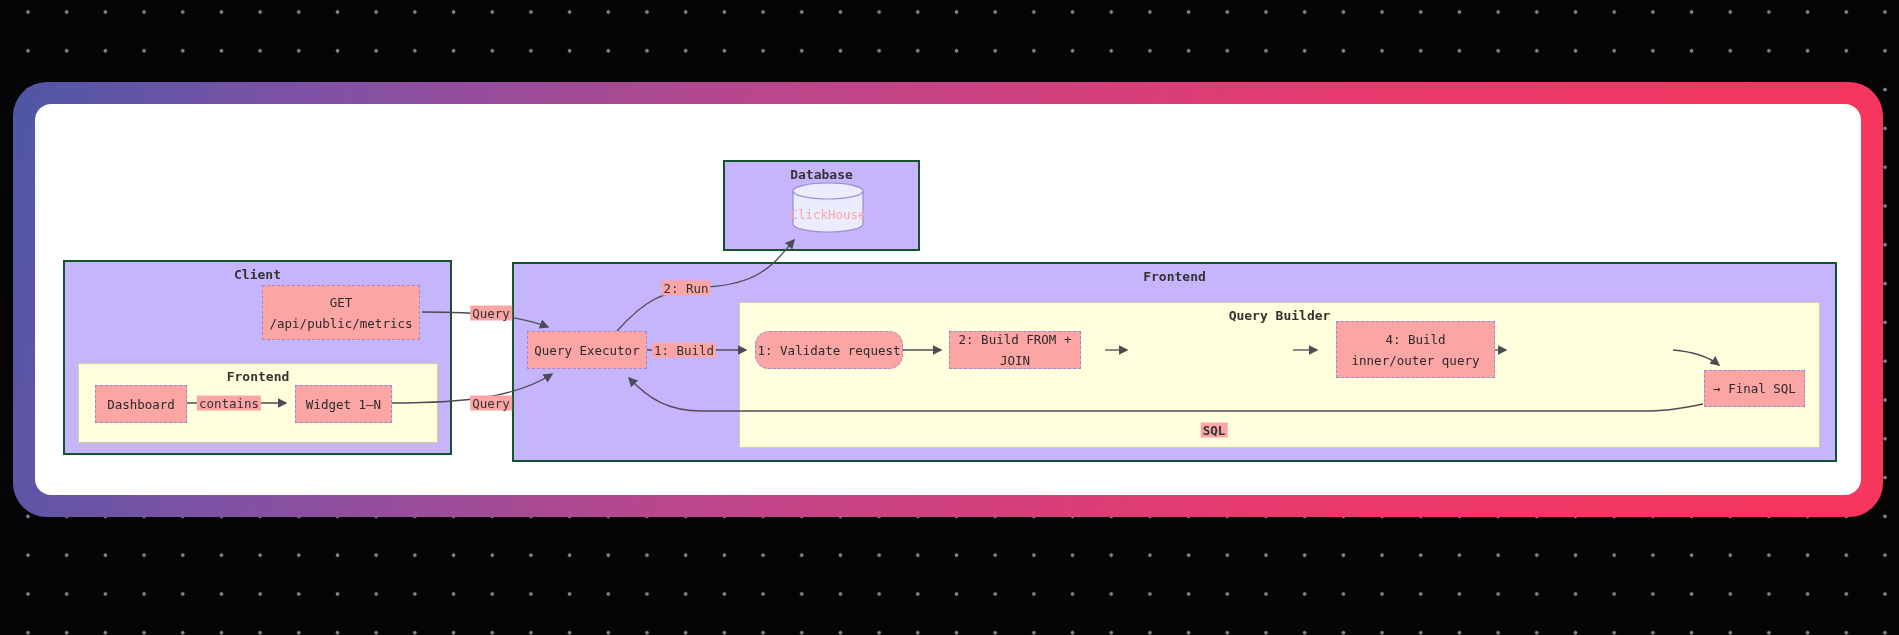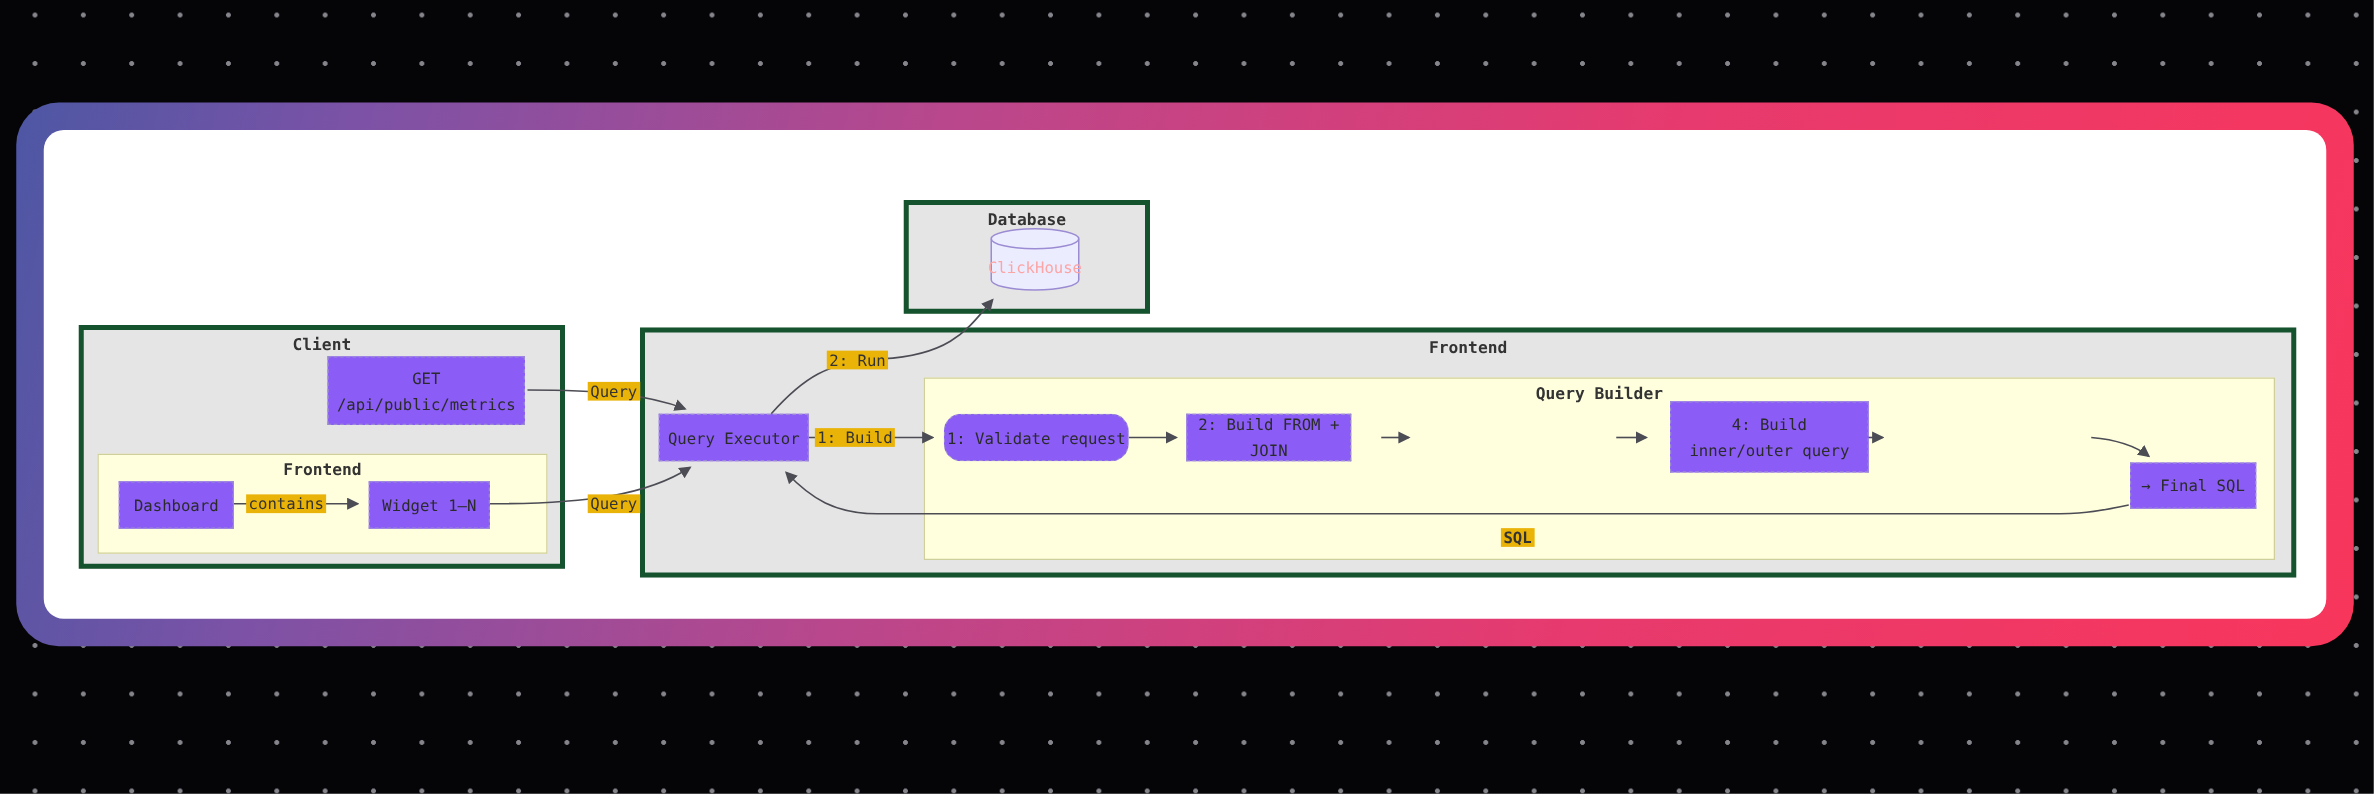--- a/index.html
+++ b/index.html
@@ -15,36 +15,36 @@
     position:absolute;left:13px;top:82px;width:1870px;height:435px;
     box-sizing:border-box;border-radius:34px;padding:22px;
     background:linear-gradient(103deg,#4d57a4 0%,#7c52a6 14%,#b9478c 38%,#e73a6e 68%,#f8365c 100%);
   }
   .card-inner{
     width:100%;height:100%;background:#ffffff;border-radius:16px;
   }
   .diagram{position:absolute;left:0;top:0;width:1899px;height:635px;}
   .cluster{
     position:absolute;box-sizing:border-box;
-    background:#e5e5e5;border:4px solid #14532d;
+    background:#c4b5fd;border:2px solid #14532d;
   }
   .cluster.yellow{background:#ffffde;border:1px solid #cfcf9b;}
   .cluster-title{
     position:absolute;width:100%;text-align:center;top:5px;left:0;
     font-size:13px;color:#333;font-weight:600;letter-spacing:0;
   }
   .node{
     position:absolute;box-sizing:border-box;
-    background:#8b5cf6;border:1px dashed #9b8bd3;
+    background:#fca5a5;border:1px dashed #9b8bd3;
     display:flex;flex-direction:column;align-items:center;justify-content:center;
     font-size:12.5px;color:#2b2b2b;line-height:21px;text-align:center;
   }
   .edge-label{
     position:absolute;transform:translate(-50%,-50%);
-    background:#eab308;color:#333;font-size:12.5px;line-height:15px;
+    background:#fca5a5;color:#333;font-size:12.5px;line-height:15px;
     padding:0 2px;white-space:nowrap;
   }
   svg.edges{position:absolute;left:0;top:0;}
   .edges path.edge{fill:none;stroke:#4c4c55;stroke-width:1.3px;}
   .cyl-label{
     position:absolute;transform:translate(-50%,-50%);
     font-size:12.5px;color:#fca5a5;white-space:nowrap;
   }
 </style>
 </head>

